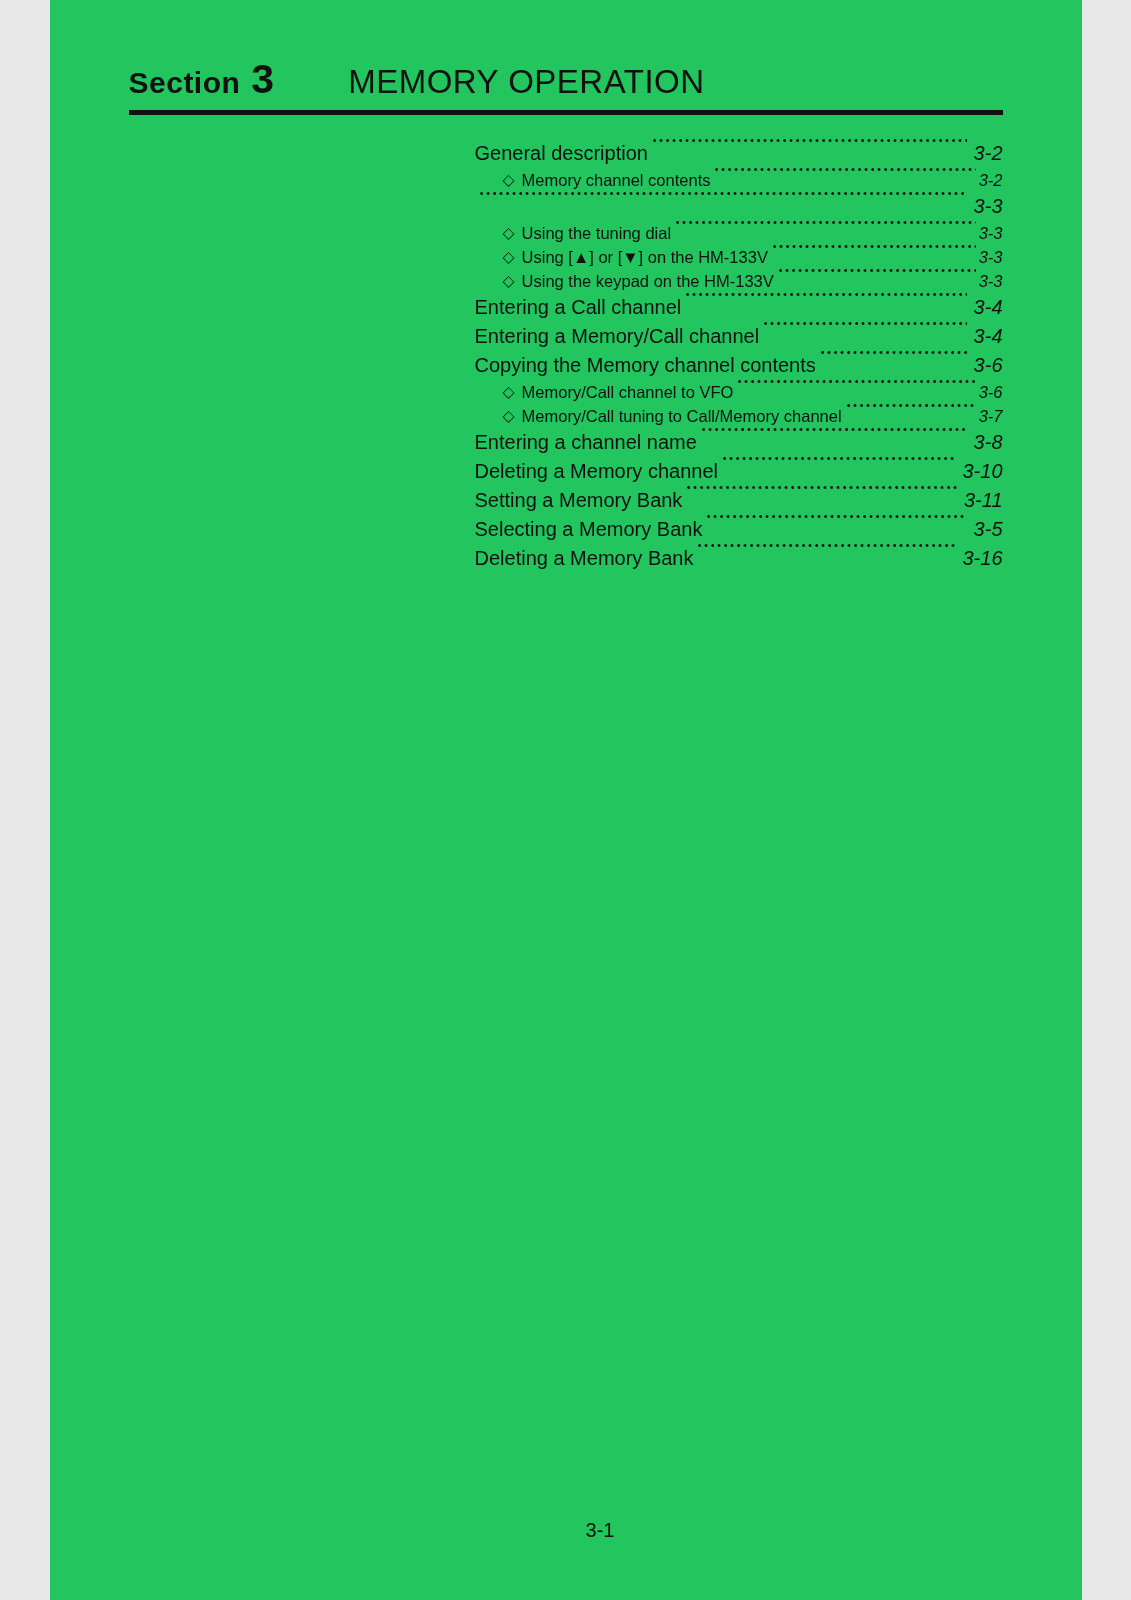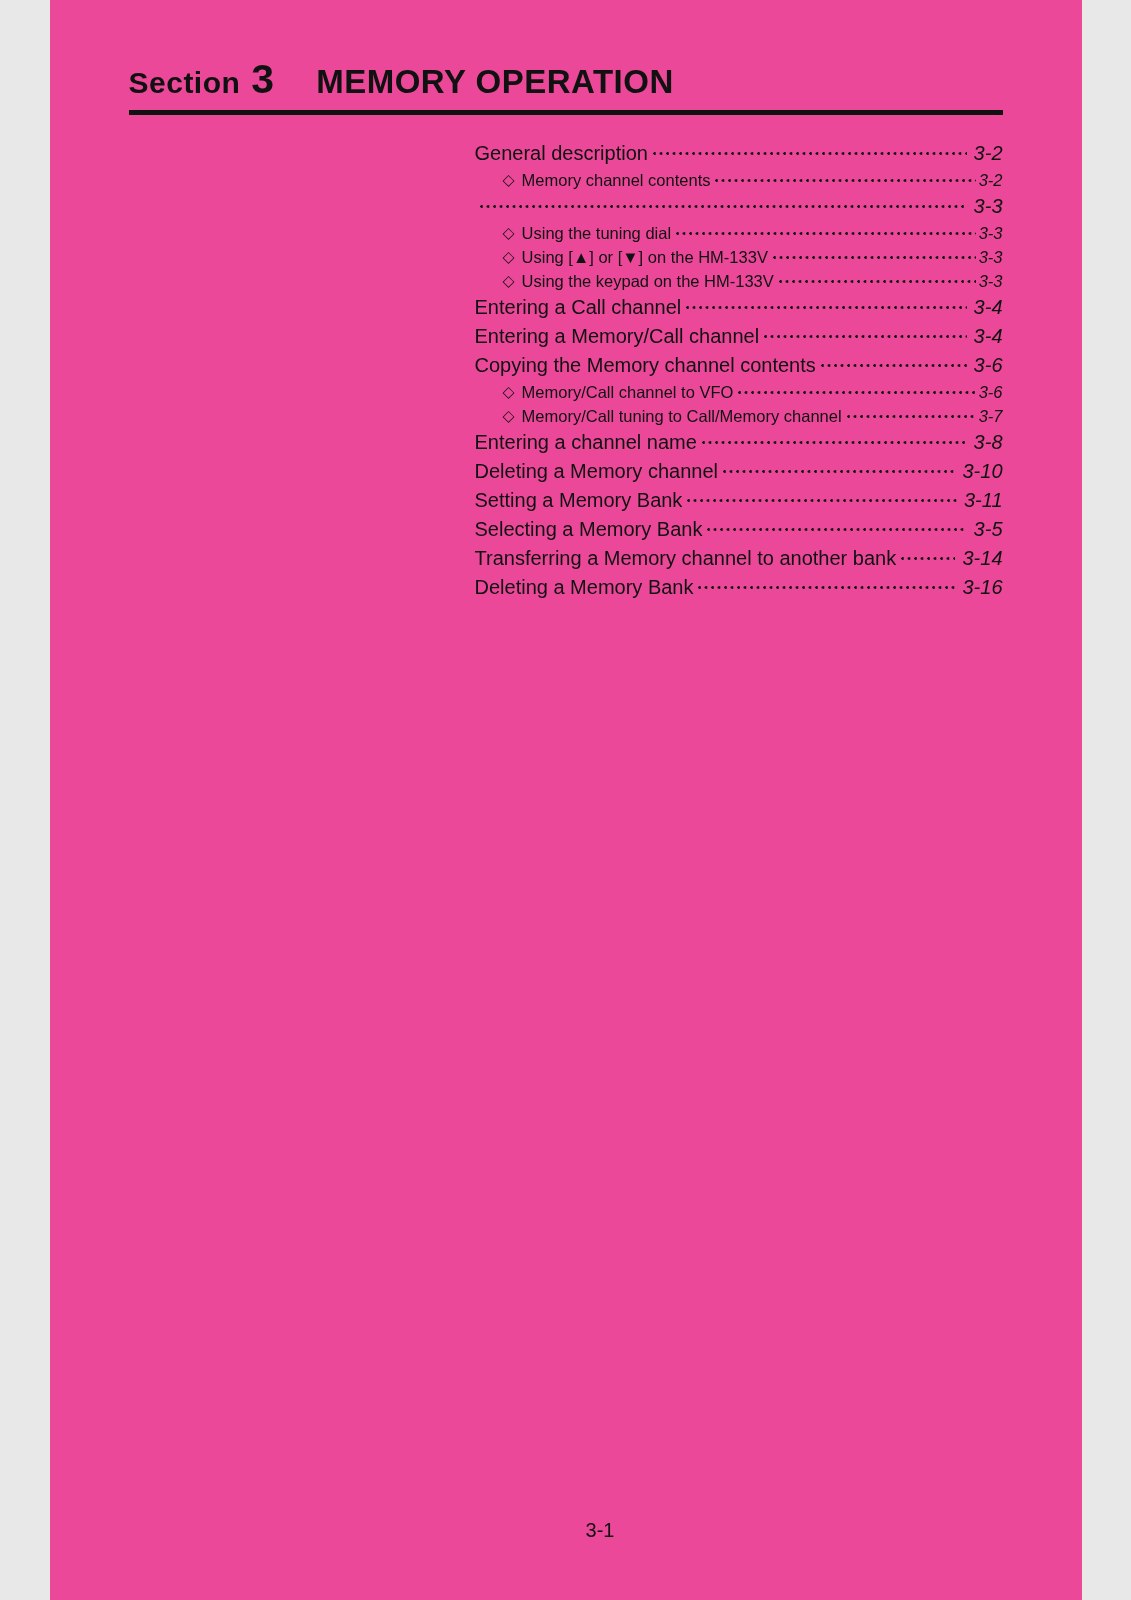--- a/index.html
+++ b/index.html
@@ -2,21 +2,21 @@
 <html><head>
 <meta charset="utf-8">
 <style>
   * { box-sizing: border-box; }
   html, body { margin: 0; padding: 0; background: #e8e8e8; }
   .page {
     position: relative;
     width: 1032px;
     height: 1600px;
     margin: 0 auto;
-    background: #ec4899;
+    background: #22c55e;
     font-family: "Liberation Sans", "DejaVu Sans", sans-serif;
     color: #111111;
     overflow: hidden;
   }
 
   
   .section-header {
     display: flex;
     align-items: baseline;
     margin: 56px 79px 0 79px;
@@ -27,37 +27,37 @@
     font-weight: bold;
     letter-spacing: 0.5px;
   }
   .section-num {
     font-size: 41px;
     font-weight: bold;
     margin-left: 11px;
   }
   .page-title {
     font-size: 33px;
-    font-weight: bold;
-    margin: 0 0 0 42px;
+    font-weight: normal;
+    margin: 0 0 0 74px;
     letter-spacing: 0.5px;
   }
   .header-rule {
     height: 5px;
     background: #111111;
     margin: 7px 79px 0 79px;
   }
 
   
   .toc {
     margin: 24px 79px 0 425px;
   }
   .toc-row {
     display: flex;
-    align-items: center;
+    align-items: flex-start;
     white-space: nowrap;
   }
   .toc-row.main {
     font-size: 20px;
     line-height: 29px;
   }
   .toc-row.sub {
     font-size: 16.5px;
     line-height: 24px;
     padding-left: 28px;
@@ -205,26 +205,20 @@
     <span class="pagenum">3-11</span>
   </div>
 
   <div class="toc-row main">
 
     <span class="label">Selecting a Memory Bank</span>
     <span class="leader"></span>
     <span class="pagenum">3-5</span>
   </div>
 
-  <div class="toc-row main">
-
-    <span class="label">Transferring a Memory channel to another bank</span>
-    <span class="leader"></span>
-    <span class="pagenum">3-14</span>
-  </div>
 
   <div class="toc-row main">
 
     <span class="label">Deleting a Memory Bank</span>
     <span class="leader"></span>
     <span class="pagenum">3-16</span>
   </div>
 </nav>
 
   <footer class="page-footer">

